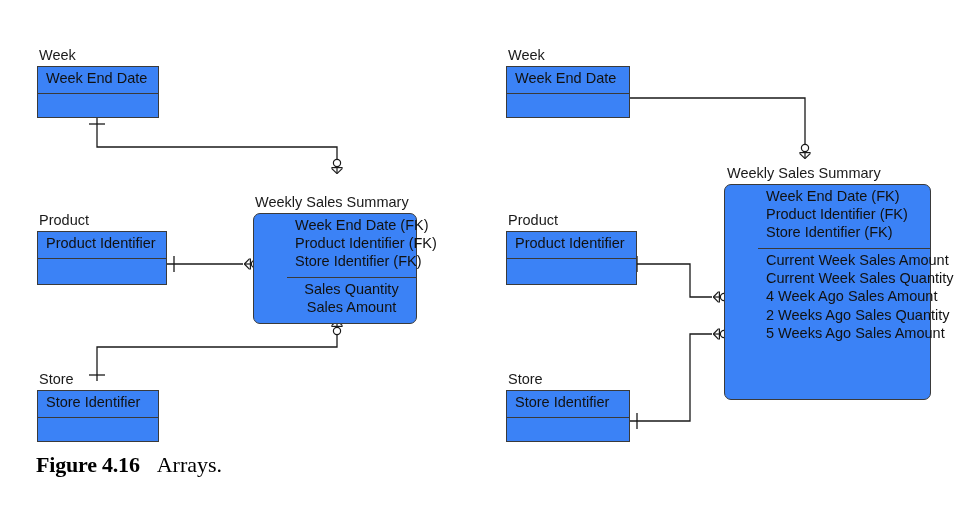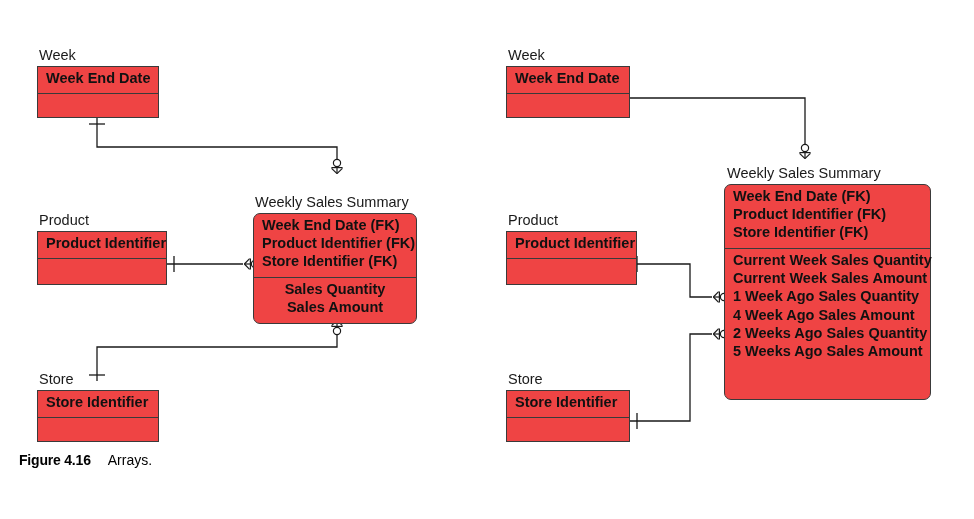--- a/index.html
+++ b/index.html
@@ -24,44 +24,44 @@
   .ent-title {
     position: absolute;
     font-size: 14.5px;
     line-height: 17px;
     color: #1a1a1a;
     white-space: nowrap;
   }
   .ent-box {
     position: absolute;
     border: 1.3px solid #3a3a3a;
-    background: #ef4444;
+    background: #3b82f6;
     box-sizing: border-box;
-    font-weight: bold;
-  }
-  .ent-box.rounded { border-radius: 7px; }
+  }
+  .ent-box.rounded { border-radius: 7px; padding-left: 33px; }
   .ent-sec {
     box-sizing: border-box;
     padding: 2px 8px 3px 8px;
   }
   .ent-sec + .ent-sec {
     border-top: 1.3px solid #3a3a3a;
   }
   .attr {
     font-size: 14.5px;
     line-height: 18.2px;
     white-space: nowrap;
     color: #111111;
   }
   .caption {
     position: absolute;
-    left: 19px;
+    left: 36px;
     top: 452px;
-    font-size: 14px;
+    font-size: 22px;
     white-space: nowrap;
+    font-family: Liberation Serif, serif;
   }
   .caption .fig {
     font-weight: bold;
     letter-spacing: -0.2px;
   }
   .caption .txt {
     font-weight: normal;
     margin-left: 17px;
   }
 </style>
@@ -186,23 +186,22 @@
 </div>
 
 <div class="ent-title" style="left:727px; top:165px;">Weekly Sales Summary</div>
 <div class="ent-box rounded" style="left:724px; top:184px; width:207px; height:216px;">
   <div class="ent-sec" style="height:63px;">
     <div class="attr">Week End Date (FK)</div>
     <div class="attr">Product Identifier (FK)</div>
     <div class="attr">Store Identifier (FK)</div>
   </div>
   <div class="ent-sec" style="height:153px;">
+    <div class="attr">Current Week Sales Amount</div>
     <div class="attr">Current Week Sales Quantity</div>
-    <div class="attr">Current Week Sales Amount</div>
-    <div class="attr">1 Week Ago Sales Quantity</div>
     <div class="attr">4 Week Ago Sales Amount</div>
     <div class="attr">2 Weeks Ago Sales Quantity</div>
     <div class="attr">5 Weeks Ago Sales Amount</div>
   </div>
 </div>
 
 <div class="caption">
   <span class="fig">Figure 4.16</span><span class="txt">Arrays.</span>
 </div>
 

